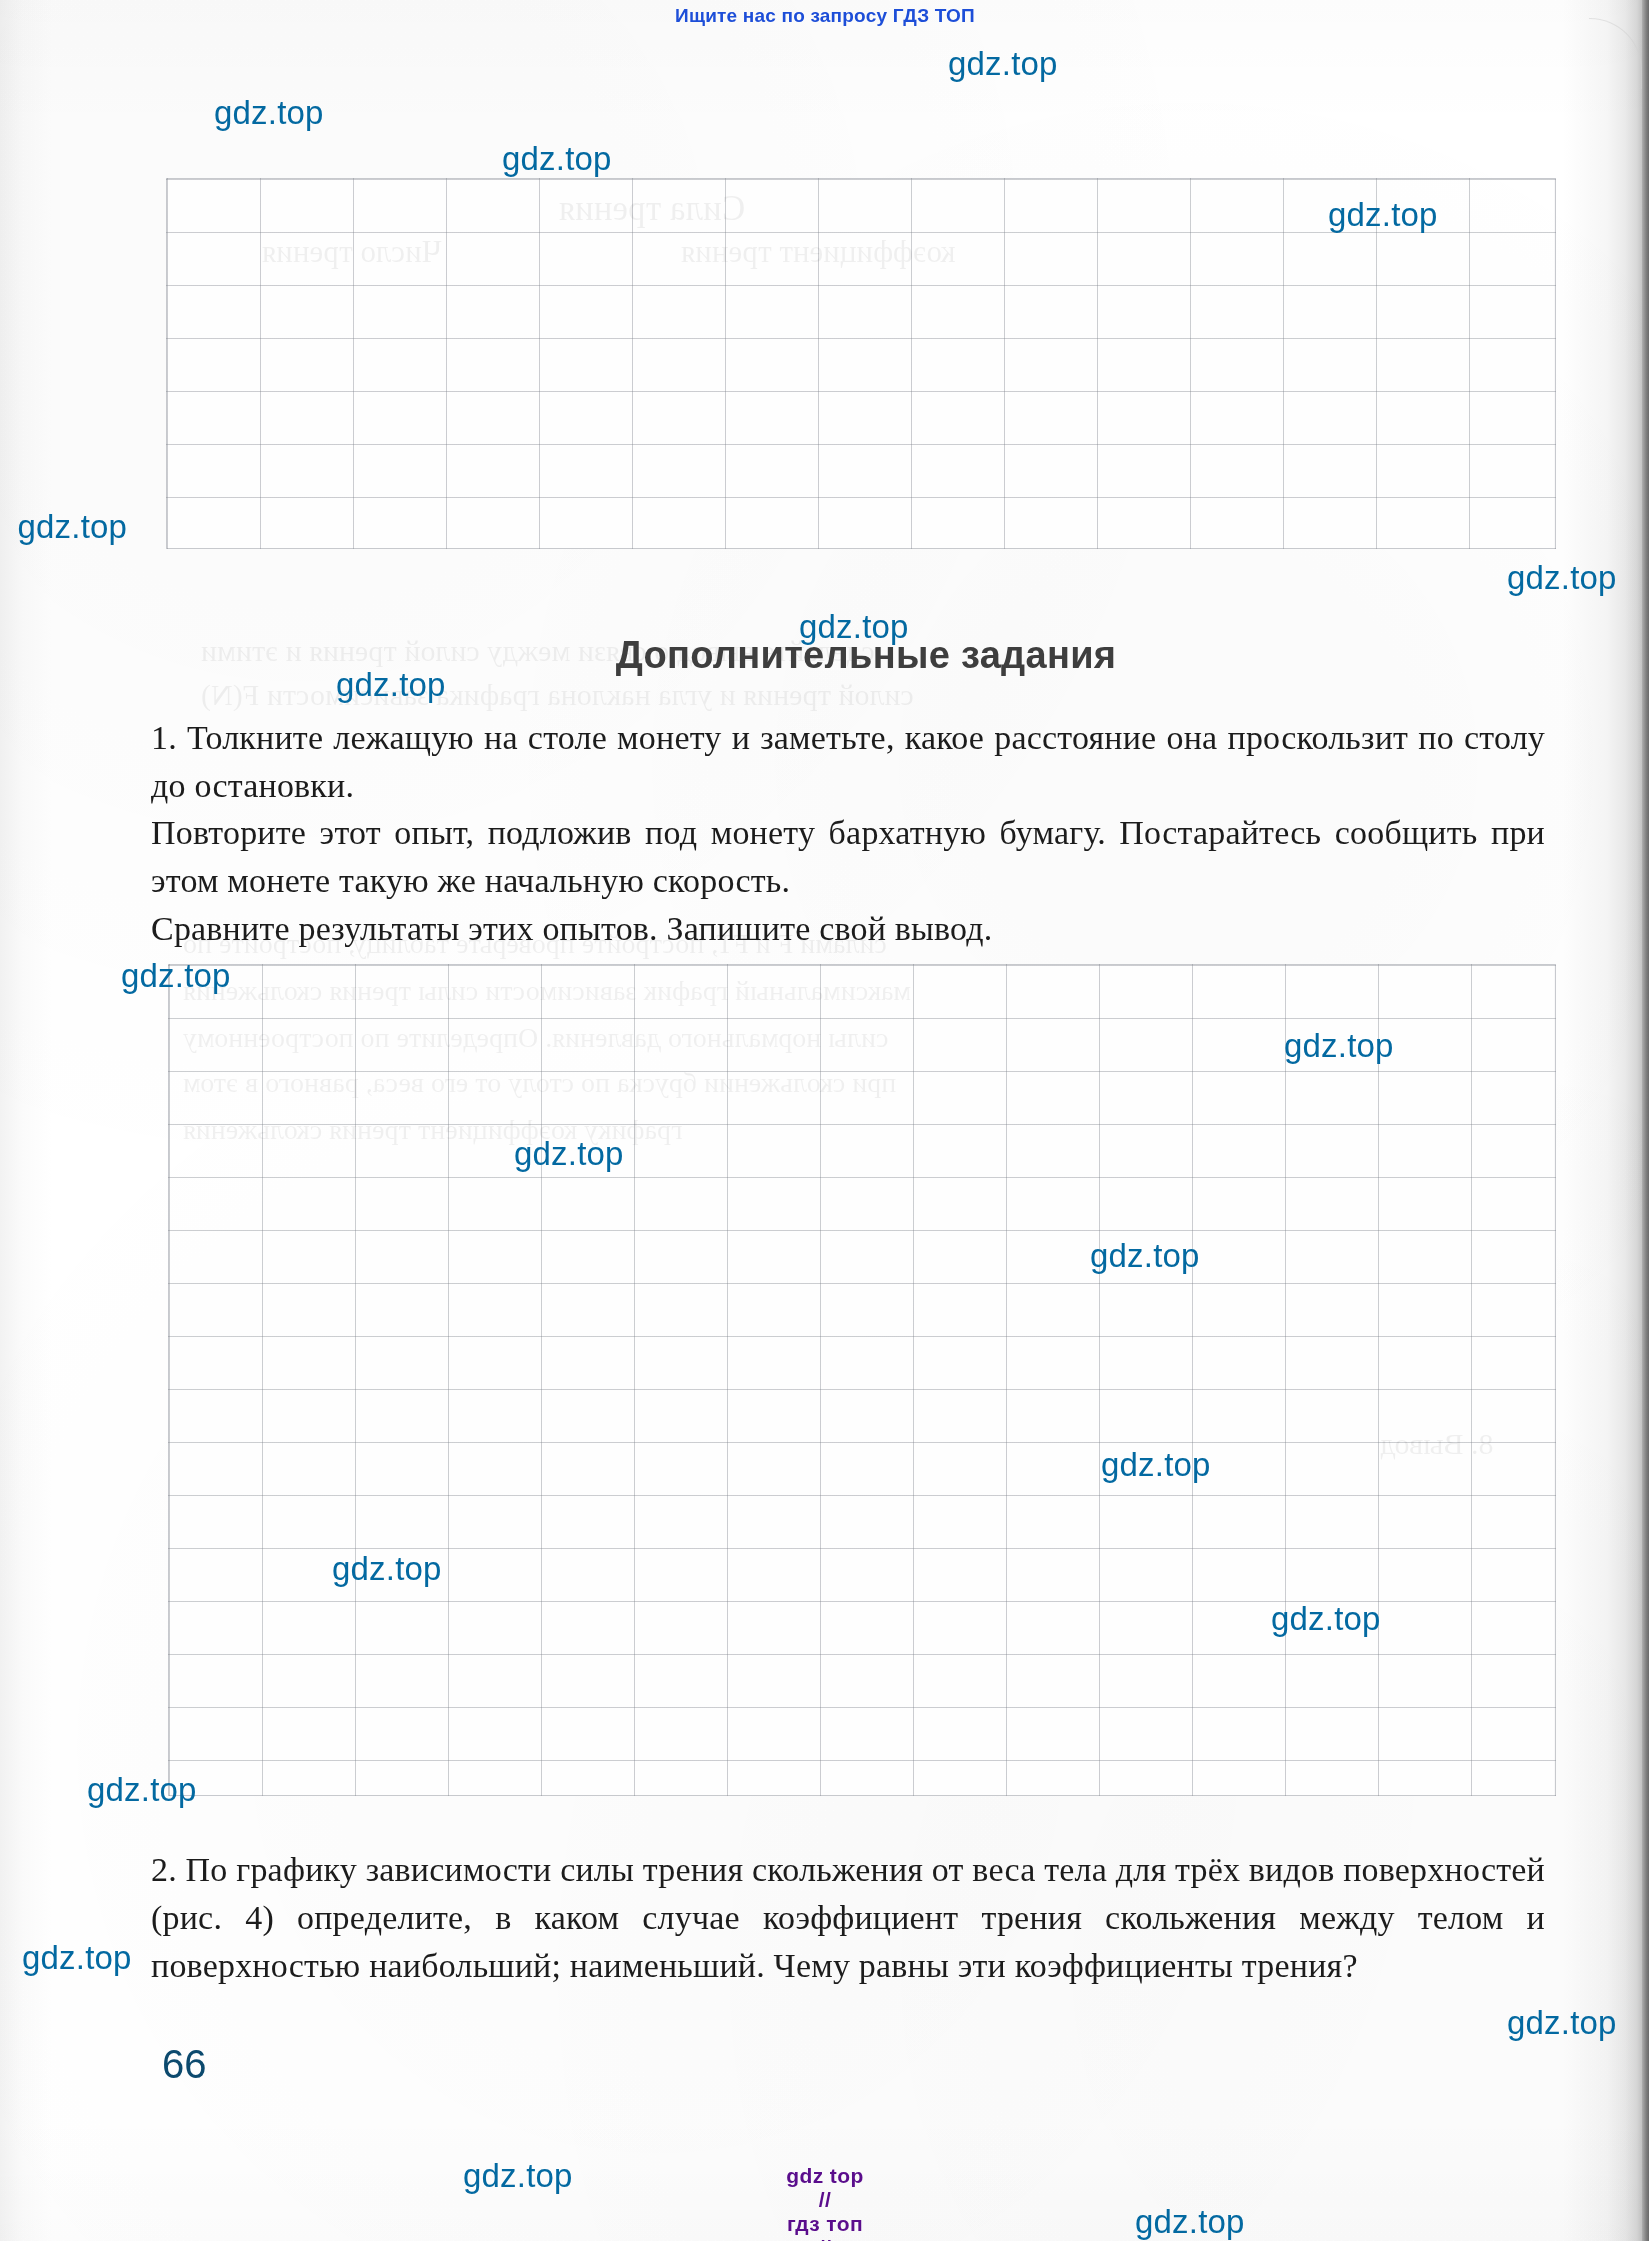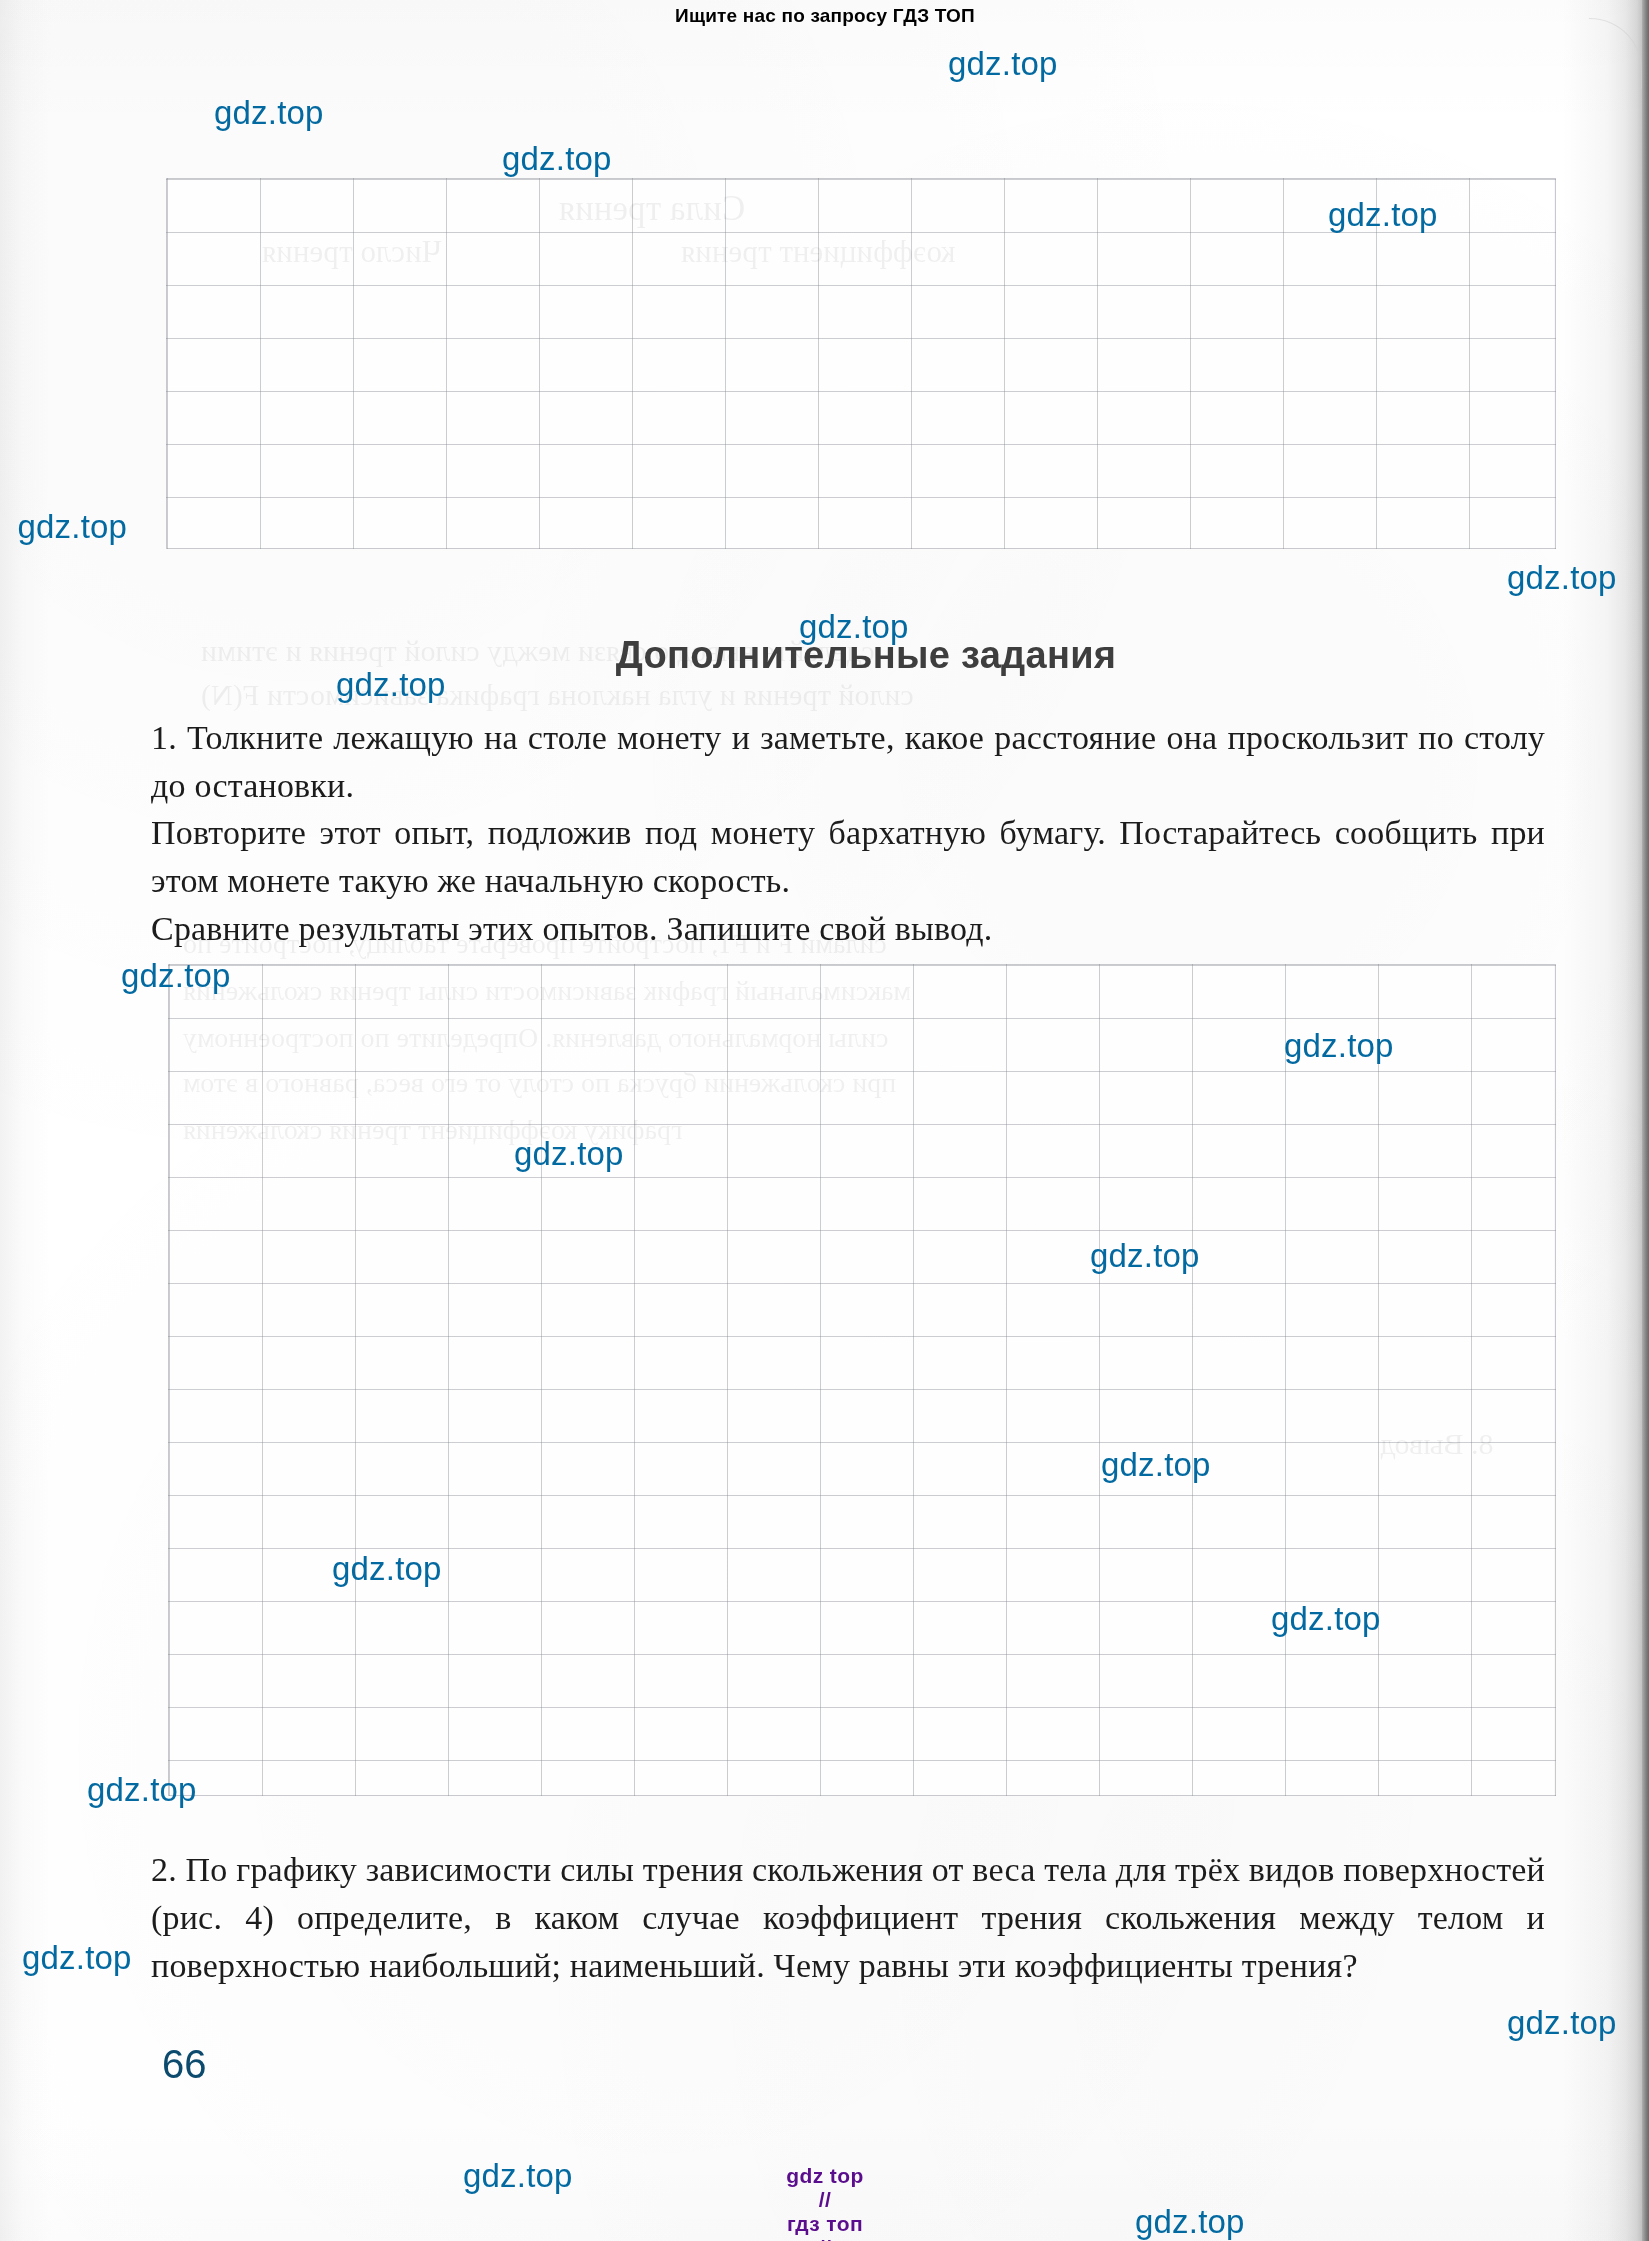--- a/index.html
+++ b/index.html
@@ -36,21 +36,21 @@
     border-top:1.7px solid #d0d0d0;border-right:1.7px solid #d0d0d0;
     opacity:.55;
   }
 
   
   #banner{
     position:absolute;left:0;top:0;width:1650px;height:31px;
     display:flex;align-items:center;justify-content:center;
     font-family:"Liberation Sans", sans-serif;
     font-size:19px;font-weight:700;letter-spacing:0.2px;
-    color:#000000;
+    color:#1d4ed8;
     z-index:40;
   }
   
   #footer{
     position:absolute;left:0;top:2205px;width:1650px;height:37px;
     display:flex;align-items:center;justify-content:center;
     font-family:"Liberation Sans", sans-serif;
     font-size:21px;font-weight:700;color:#5a0d8c;letter-spacing:0.4px;
     z-index:40;
     flex-direction:column;

